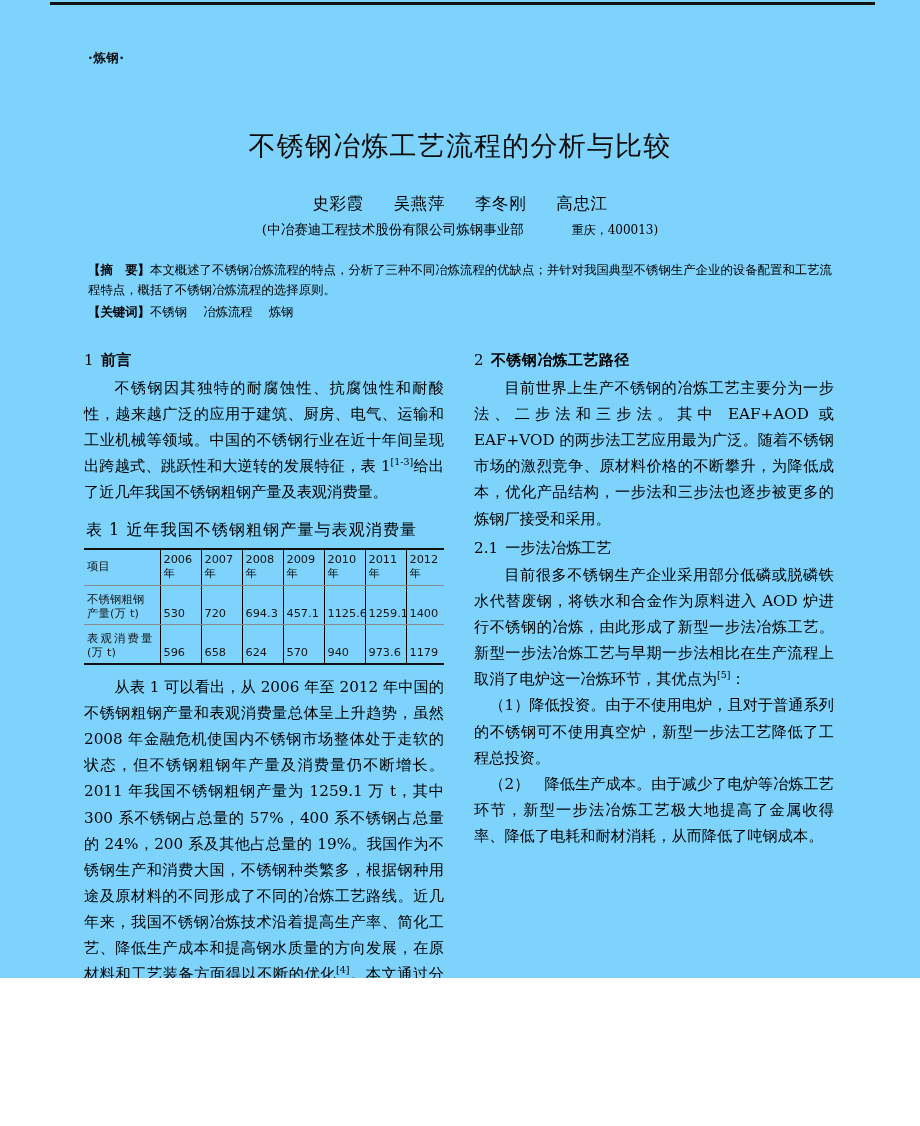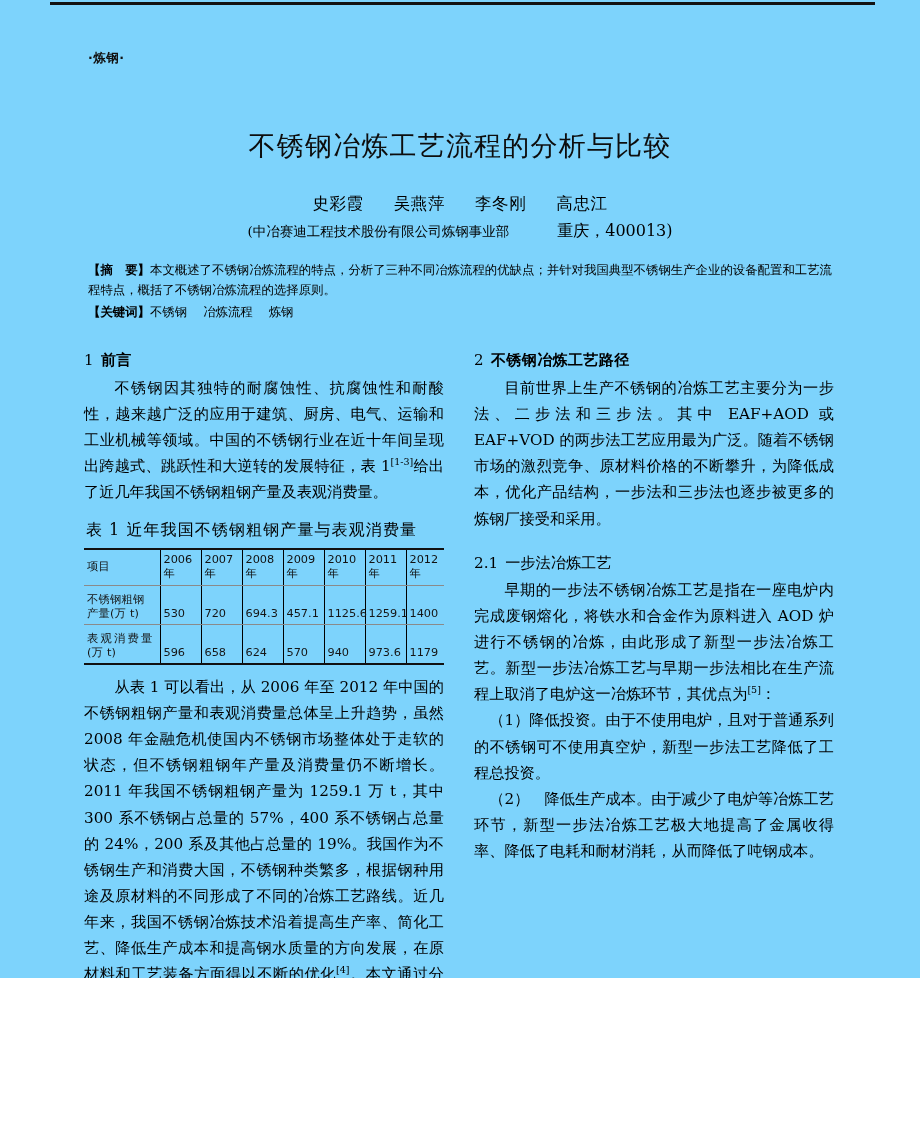--- a/index.html
+++ b/index.html
@@ -64,21 +64,21 @@
   .authors .sp { display: inline-block; width: 30px; }
   .affil {
     position: absolute;
     left: 0;
     top: 221px;
     width: 920px;
     text-align: center;
     font-size: 13.5px;
   }
   .affil .gap { display: inline-block; width: 48px; }
-  .affil .city { font-size: 16px; }
+  .affil .city { font-size: 12px; }
 
   
   .abs-block {
     position: absolute;
     left: 88px;
     top: 260px;
     width: 744px;
     font-size: 12.4px;
     line-height: 1.62;
     text-align: justify;
@@ -106,21 +106,21 @@
 
   h2.sec {
     margin: 0 0 1px 0;
     font-family: "DejaVu Sans", "Liberation Sans", sans-serif;
     font-size: 15px;
     font-weight: bold;
     letter-spacing: 0.4px;
     text-indent: 0;
   }
   h3.subsec {
-    margin: 18px 0 1px 0;
+    margin: 3px 0 1px 0;
     font-family: "DejaVu Serif", "Liberation Serif", serif;
     font-size: 15.2px;
     font-weight: normal;
     text-indent: 0;
   }
   h2.sec .num { margin-right: 7px; font-family: "DejaVu Serif", serif; font-weight: normal;}
   h3.subsec .num { margin-right: 7px; }
 
   sup.ref { font-size: 9.5px; vertical-align: super; line-height: 0; }
 
@@ -259,21 +259,21 @@
 
   <div class="col col-right">
 
     <h2 class="sec"><span class="num">2</span><span>不锈钢冶炼工艺路径</span></h2>
 
     <p>目前世界上生产不锈钢的冶炼工艺主要分为一步法、二步法和三步法。其中 EAF+AOD 或 EAF+VOD 的两步法工艺应用最为广泛。随着不锈钢市场的激烈竞争、原材料价格的不断攀升，为降低成本，优化产品结构，一步法和三步法也逐步被更多的炼钢厂接受和采用。</p>
 
     <h3 class="subsec"><span class="num">2.1</span><span>一步法冶炼工艺</span></h3>
 
 
-    <p><span>早期的一步法不锈钢冶炼工艺是指在一座电炉内完成废钢熔化，将铁水和合金作为原料进入 AOD 炉进行不锈钢的冶炼，由此形成了新型一步法冶炼工艺。新型一步法冶炼工艺与早期一步法相比在生产流程上取消了电炉这一冶炼环节，其优点为</span><sup class="ref">[5]</sup><span>：</span></p>
+    <p><span>目前很多不锈钢生产企业采用部分低磷或脱磷铁水代替废钢，将铁水和合金作为原料进入 AOD 炉进行不锈钢的冶炼，由此形成了新型一步法冶炼工艺。新型一步法冶炼工艺与早期一步法相比在生产流程上取消了电炉这一冶炼环节，其优点为</span><sup class="ref">[5]</sup><span>：</span></p>
 
     <p class="hang">（1）降低投资。由于不使用电炉，且对于普通系列的不锈钢可不使用真空炉，新型一步法工艺降低了工程总投资。</p>
 
     <p class="hang">（2）　降低生产成本。由于减少了电炉等冶炼工艺环节，新型一步法冶炼工艺极大地提高了金属收得率、降低了电耗和耐材消耗，从而降低了吨钢成本。</p>
 
   </div>
 
 </div>
 
 </body></html>

